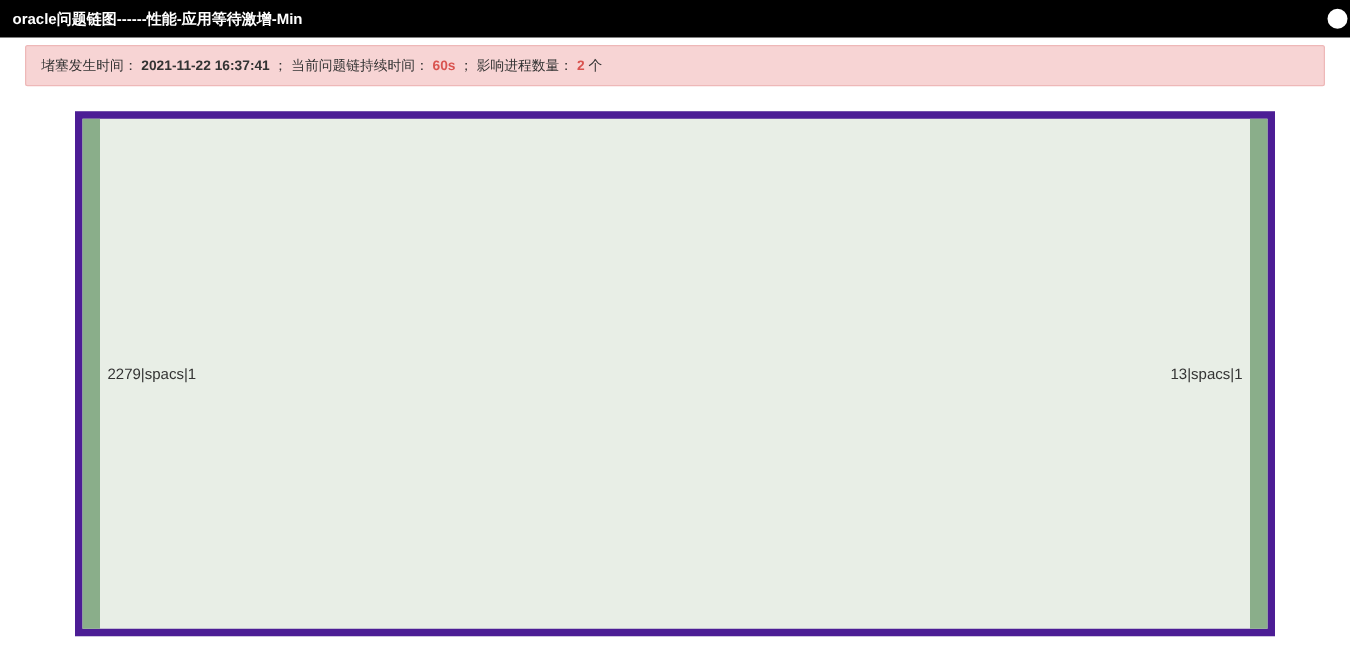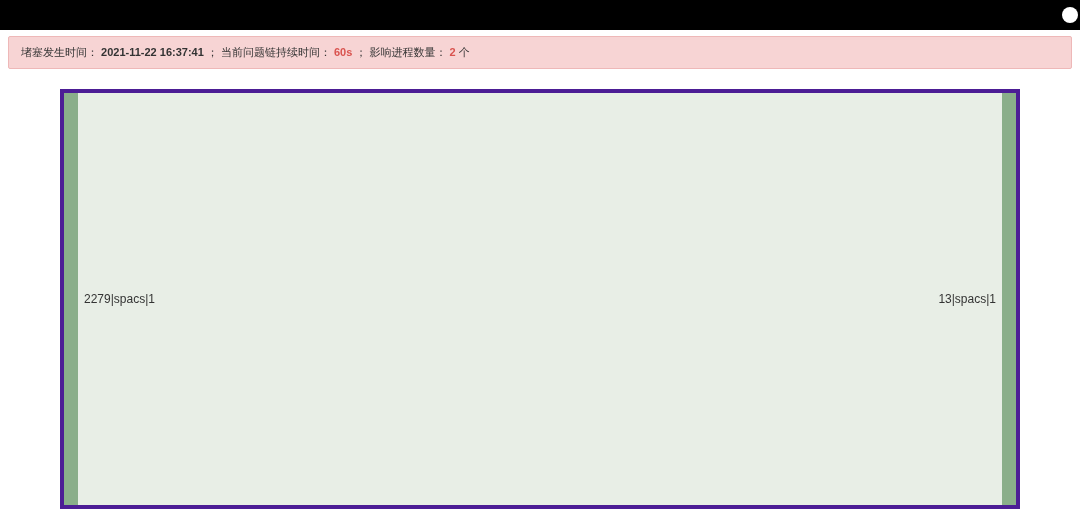--- a/index.html
+++ b/index.html
@@ -35,21 +35,21 @@
       background: #ffffff;
       border-radius: 50%;
       display: flex;
       align-items: center;
       justify-content: center;
       overflow: hidden;
     }
     .alert-banner {
       background: #f7d4d4;
       border: 1px solid #eeb8b8;
-      margin: 6px 8px;
+      margin: 6px 20px;
       padding: 8px 12px;
       font-size: 11px;
       color: #333;
       border-radius: 2px;
     }
     .alert-banner .label {
       color: #333;
     }
     .alert-banner .value-bold {
       font-weight: bold;
@@ -62,21 +62,21 @@
     .chart-area {
       margin: 20px 60px 0 60px;
       position: relative;
       height: 420px;
     }
     .chart-canvas {
       position: relative;
       width: 100%;
       height: 100%;
       background: #e8eee6;
-      border: 4px solid #4c1d95;
+      border: 6px solid #4c1d95;
     }
     .bar-left {
       position: absolute;
       left: 0;
       top: 0;
       width: 14px;
       height: 100%;
       background: #8aae8a;
     }
     .bar-right {
@@ -101,20 +101,21 @@
       top: 50%;
       transform: translateY(-50%);
       font-size: 12px;
       color: #333;
     }
   </style>
 </head>
 <body>
 
 <div class="header-bar">
+  <span>oracle问题链图------性能-应用等待激增-Min</span>
   <div class="header-close">
     <span></span>
   </div>
 </div>
 
 <div class="alert-banner">
   <span class="label">堵塞发生时间：</span>
   <span class="value-bold">2021-11-22 16:37:41</span>
   <span>；</span>
   <span class="label">当前问题链持续时间：</span>

